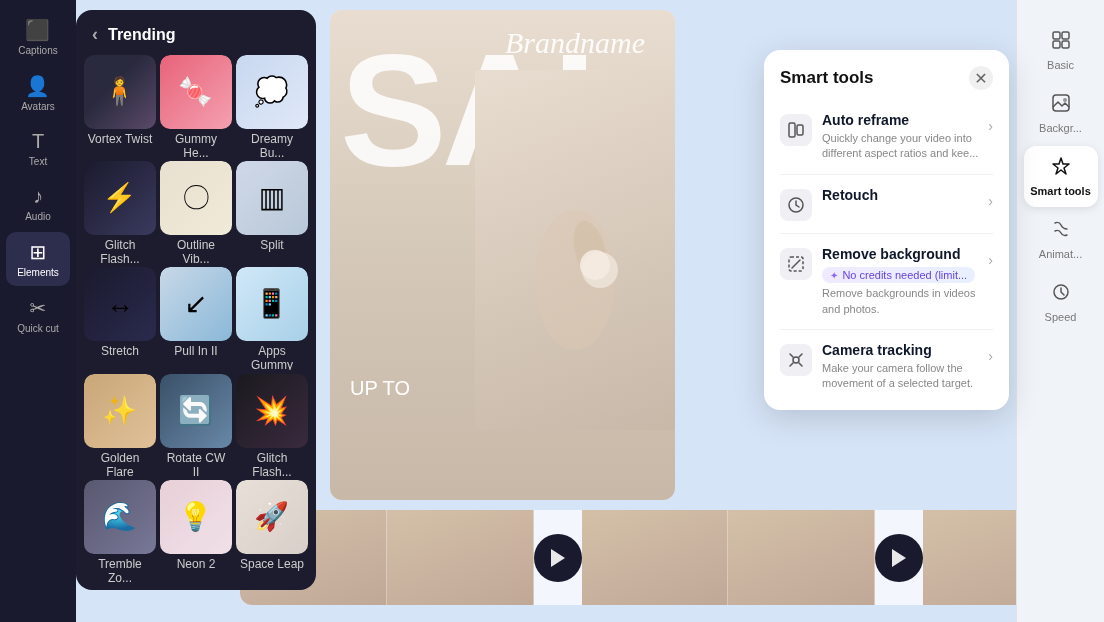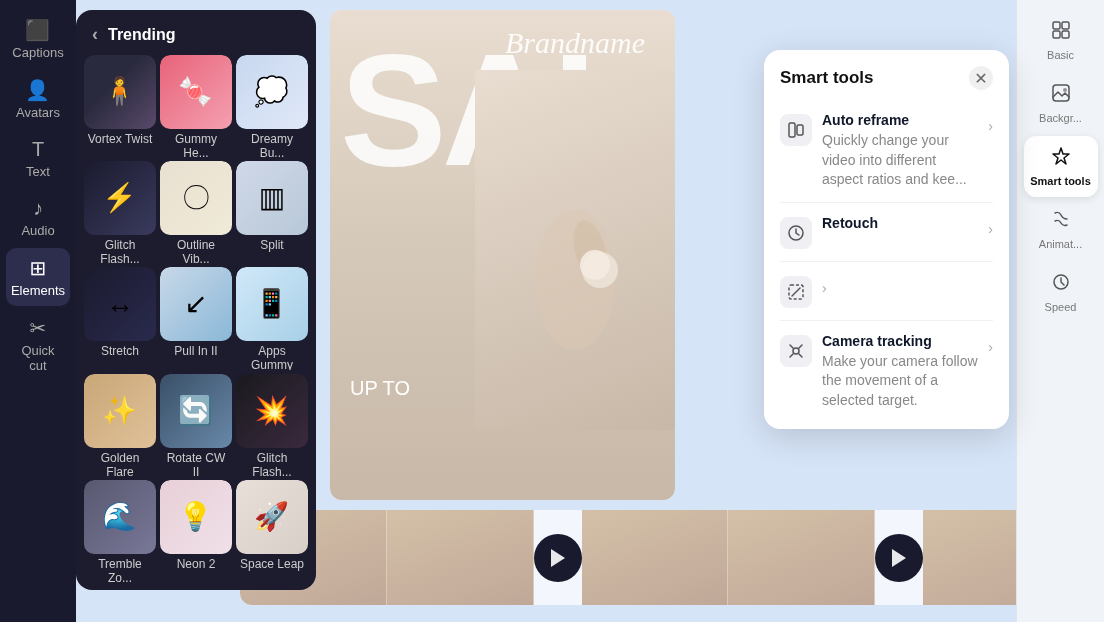--- a/index.html
+++ b/index.html
@@ -42,21 +42,21 @@
     }
     .sidebar-item .icon-wrap {
       color: #aaa;
       font-size: 20px;
     }
     .sidebar-item.active .icon-wrap {
       color: #fff;
     }
     .sidebar-item .item-label {
       color: #aaa;
-      font-size: 13px;
+      font-size: 10px;
       text-align: center;
     }
     .sidebar-item.active .item-label {
       color: #fff;
     }
 
     
     .trending-panel {
       position: absolute;
       left: 76px;
@@ -305,21 +305,21 @@
     .tool-content {
       flex: 1;
     }
     .tool-name {
       font-size: 14px;
       font-weight: 600;
       color: #0f172a;
       margin-bottom: 3px;
     }
     .tool-desc {
-      font-size: 14px;
+      font-size: 11px;
       color: #888;
       line-height: 1.4;
     }
     .tool-arrow {
       color: #aaa;
       font-size: 14px;
       margin-top: 6px;
       flex-shrink: 0;
     }
     .credits-badge {
@@ -343,21 +343,21 @@
     .right-sidebar {
       position: absolute;
       right: 0;
       top: 0;
       width: 88px;
       height: 622px;
       background: #f0f4f8;
       display: flex;
       flex-direction: column;
       align-items: center;
-      padding-top: 10px;
+      padding-top: 20px;
       gap: 2px;
       z-index: 10;
       border-left: 1px solid #e0e4e8;
     }
     .right-item {
       display: flex;
       flex-direction: column;
       align-items: center;
       gap: 4px;
       padding: 10px 6px;
@@ -593,20 +593,28 @@
 
   <div class="panel-divider"></div>
 
   <div class="tool-item">
     <div class="tool-icon">
       <svg width="18" height="18" viewBox="0 0 18 18" fill="none">
         <rect x="2" y="2" width="14" height="14" rx="2" stroke="#555" stroke-width="1.5" stroke-dasharray="3 2"></rect>
         <path d="M5 13L13 5" stroke="#555" stroke-width="1.5" stroke-linecap="round"></path>
       </svg>
     </div>
+    <div class="tool-content">
+      <div class="tool-name">Remove background</div>
+      <div class="credits-badge">
+        <span class="star">✦</span>
+        <span>No credits needed (limit...</span>
+      </div>
+      <div class="tool-desc">Remove backgrounds in videos and photos.</div>
+    </div>
     <div class="tool-arrow">›</div>
   </div>
 
   <div class="panel-divider"></div>
 
   <div class="tool-item">
     <div class="tool-icon">
       <svg width="18" height="18" viewBox="0 0 18 18" fill="none">
         <circle cx="9" cy="9" r="3" stroke="#555" stroke-width="1.5"></circle>
         <path d="M3 3L6 6M15 3L12 6M3 15L6 12M15 15L12 12" stroke="#555" stroke-width="1.5" stroke-linecap="round"></path>

